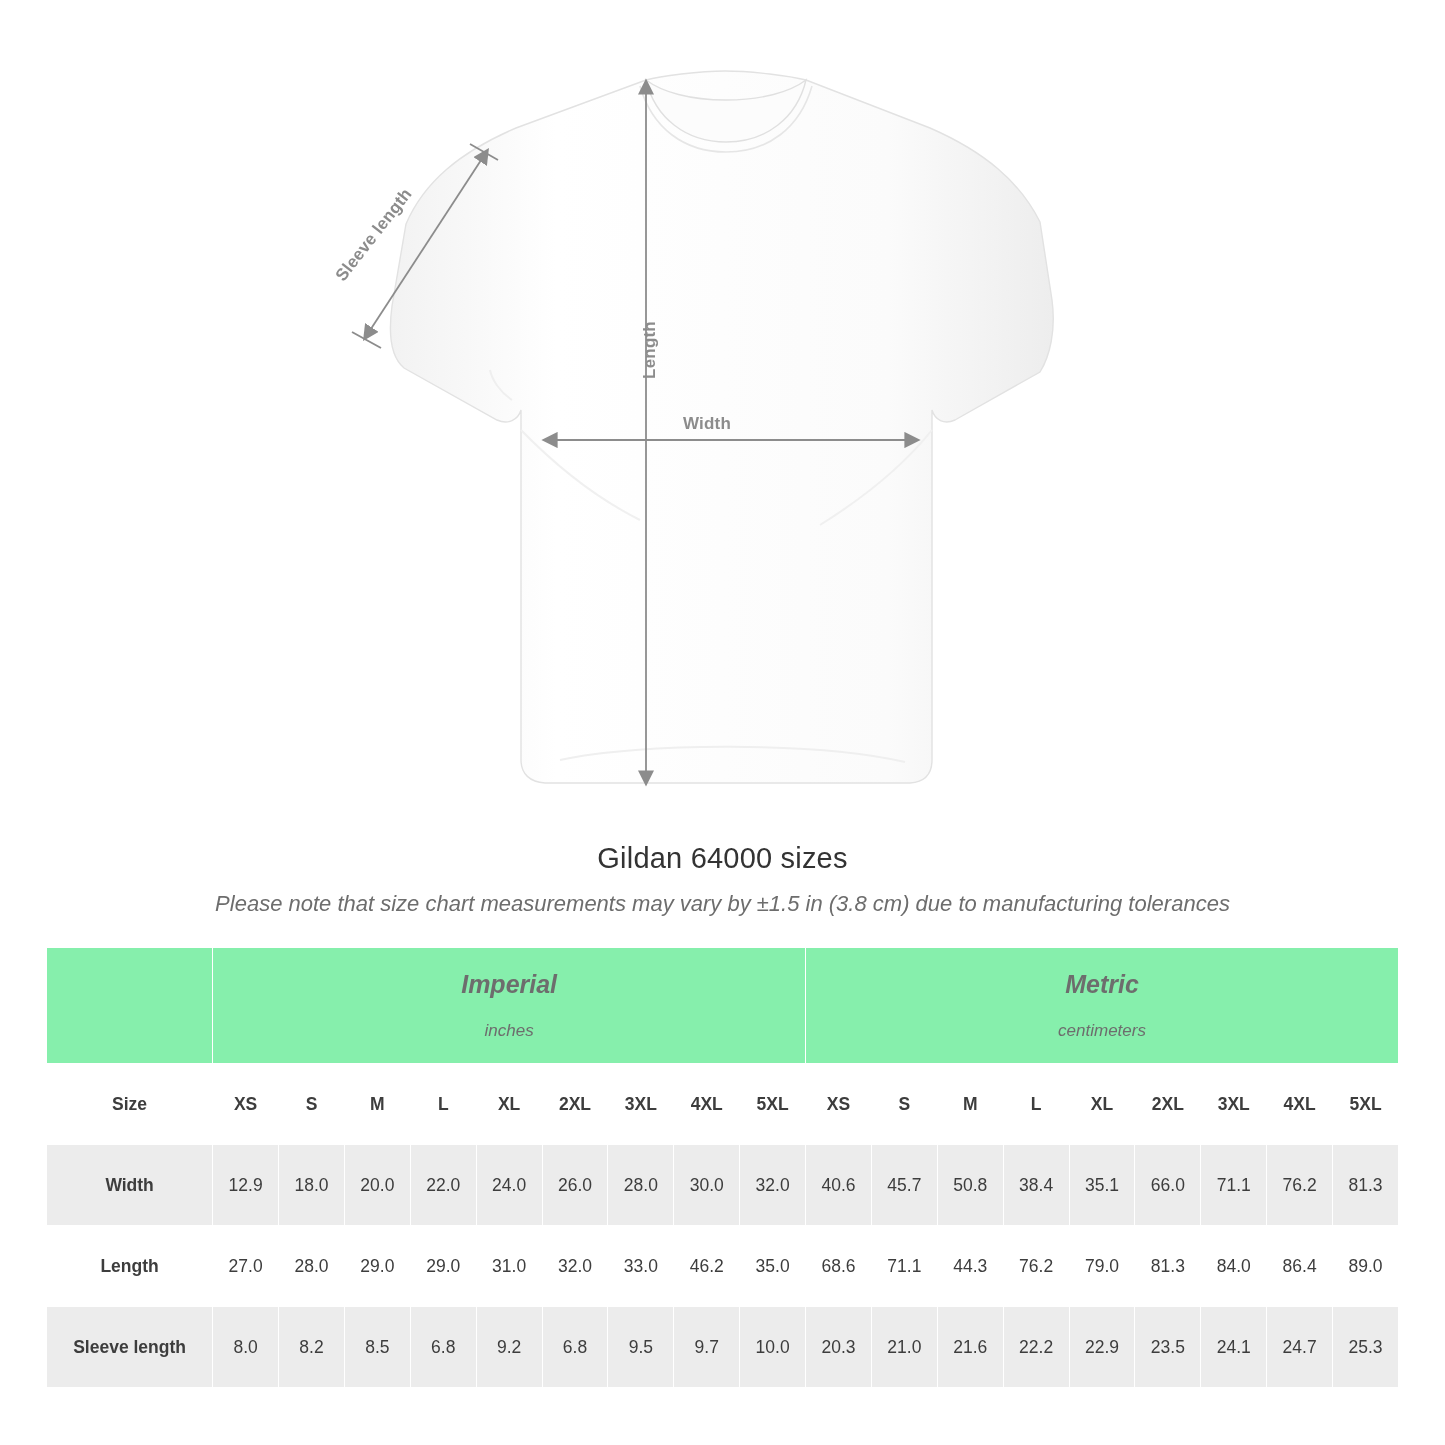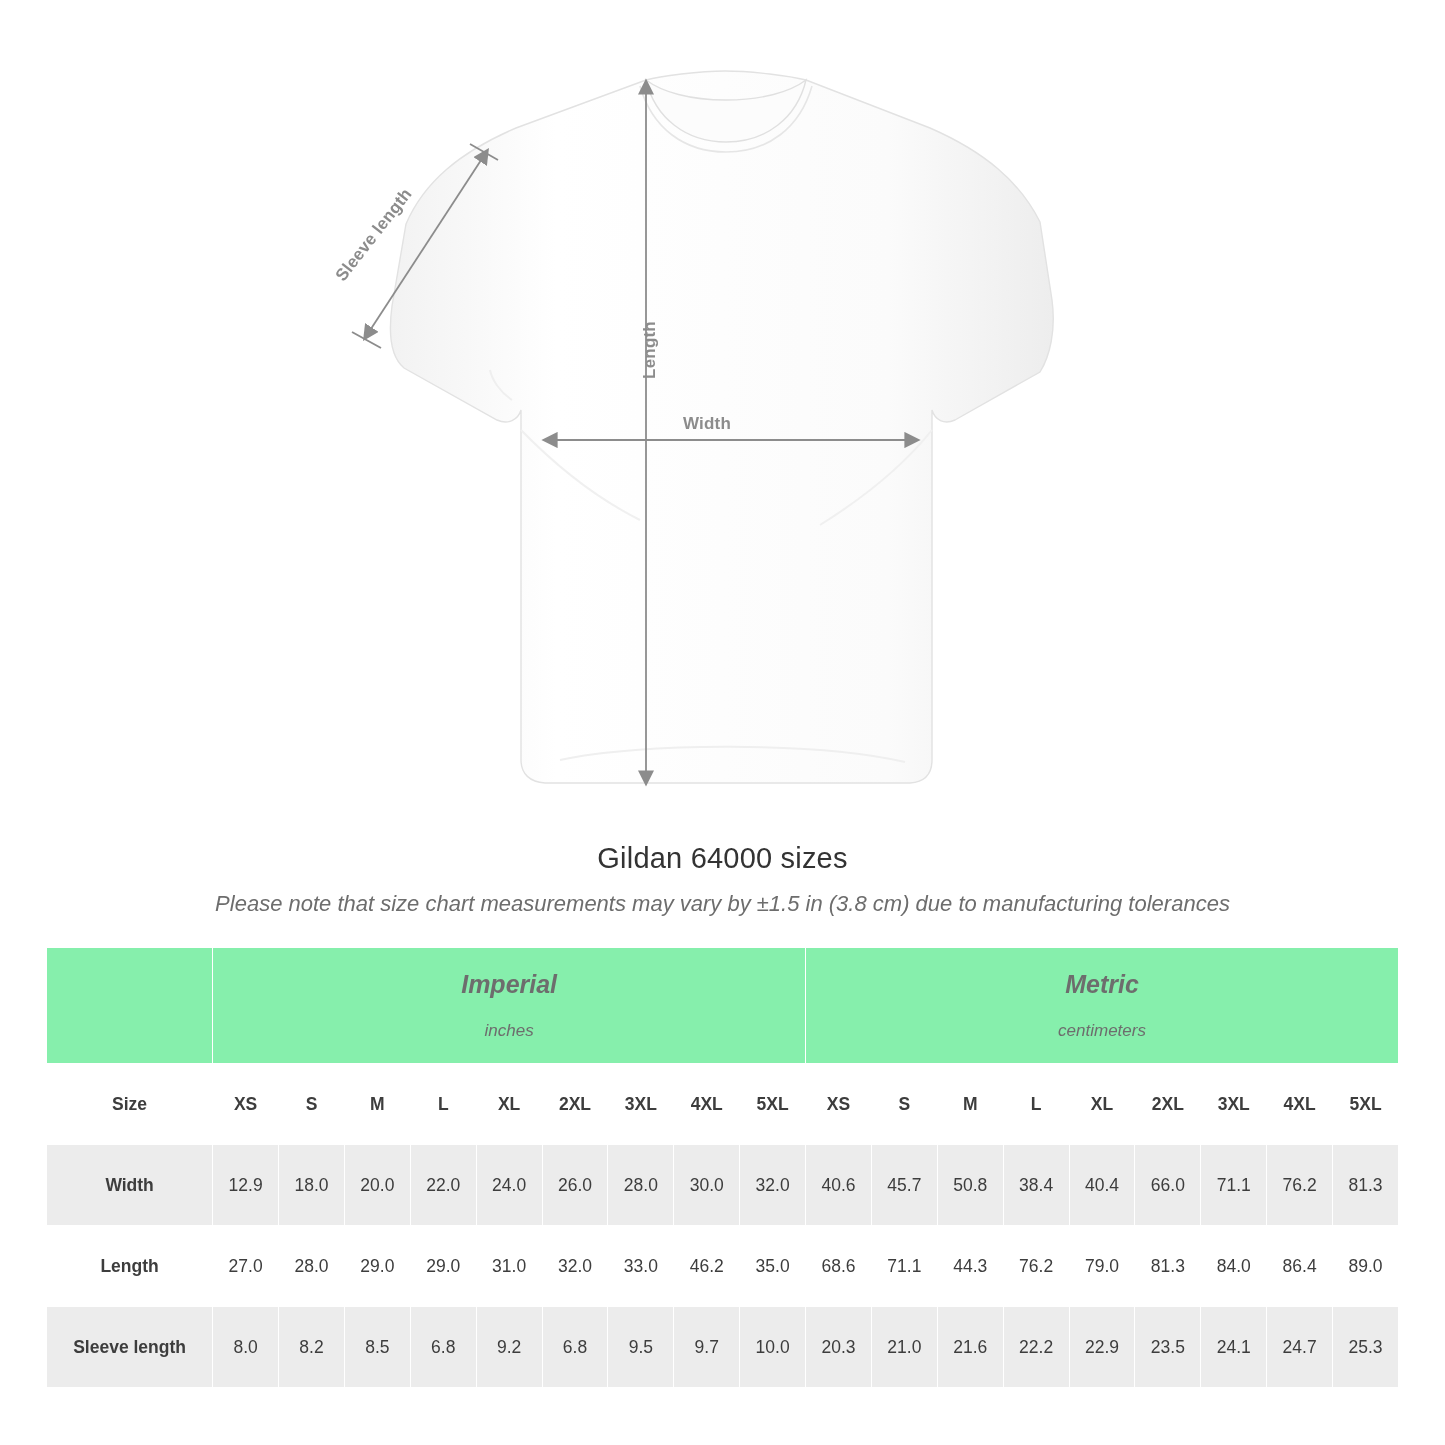--- a/index.html
+++ b/index.html
@@ -275,21 +275,21 @@
           <td>22.0</td>
           <td>24.0</td>
           <td>26.0</td>
           <td>28.0</td>
           <td>30.0</td>
           <td>32.0</td>
           <td>40.6</td>
           <td>45.7</td>
           <td>50.8</td>
           <td>38.4</td>
-          <td>40.4</td>
+          <td>35.1</td>
           <td>66.0</td>
           <td>71.1</td>
           <td>76.2</td>
           <td>81.3</td>
         </tr>
 
         <tr class="row-plain">
           <td class="rowlabel">Length</td>
           <td>27.0</td>
           <td>28.0</td>

